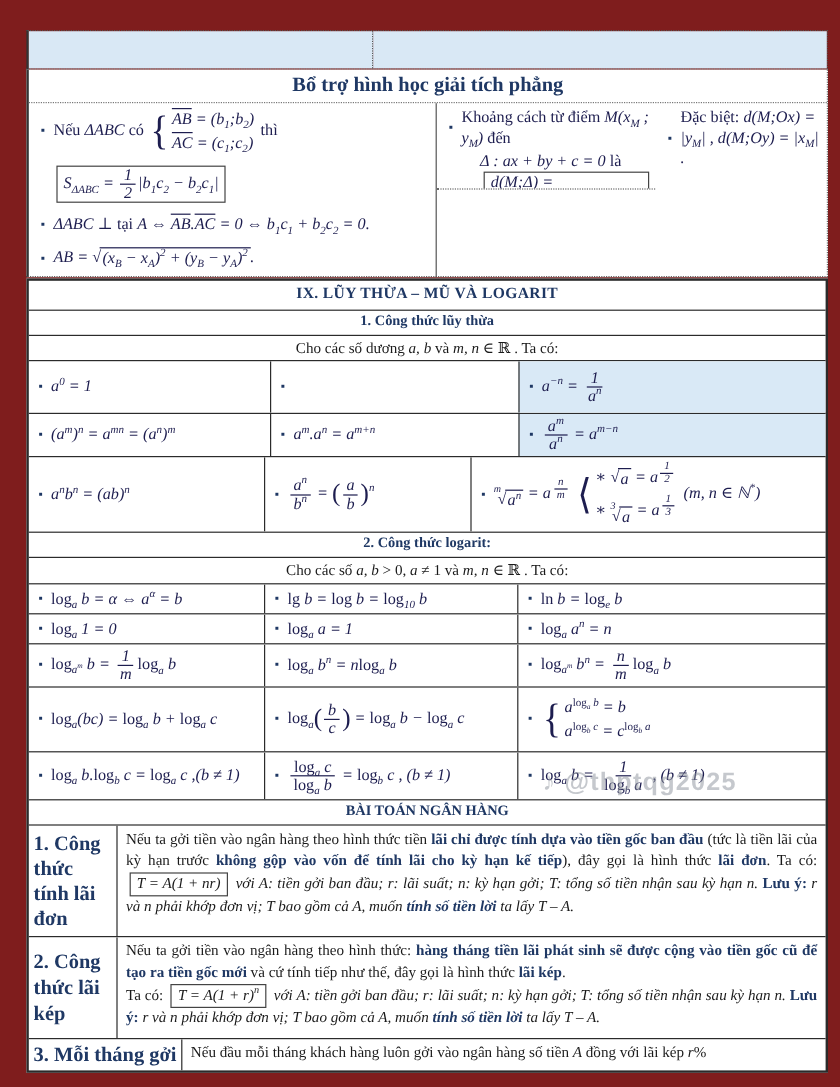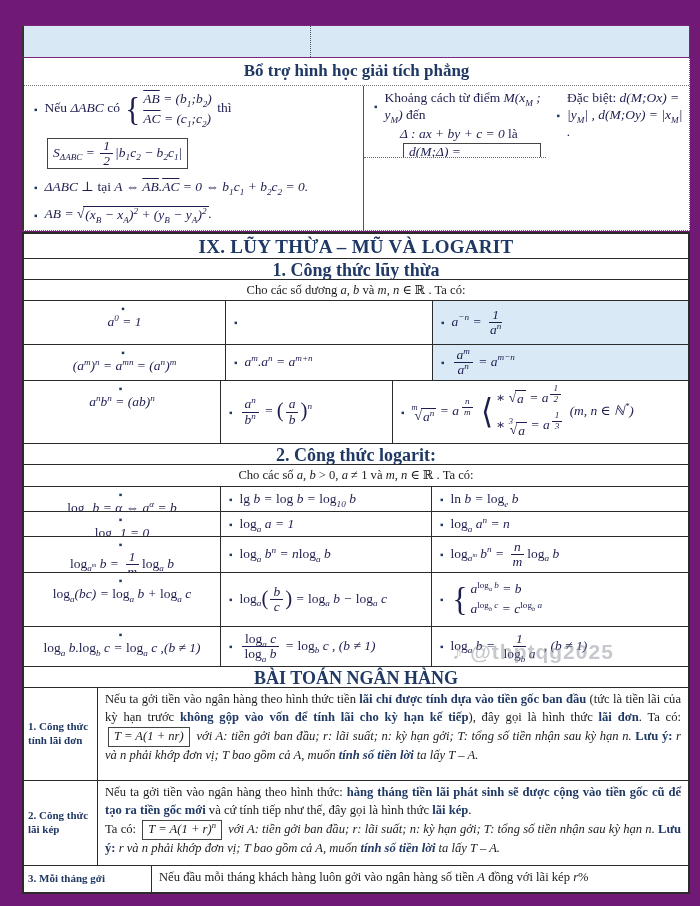--- a/index.html
+++ b/index.html
@@ -1,17 +1,17 @@
 <!DOCTYPE html>
 <html><head>
 <meta charset="utf-8">
 <style>
   * { box-sizing: border-box; margin: 0; padding: 0; }
   html,body { background:#ffffff; }
-  #page { position:relative; width:700px; height:906px; background:#701a75;
+  #page { position:relative; width:700px; height:906px; background:#7f1d1d;
           font-family:"Liberation Serif","DejaVu Serif",serif; overflow:hidden; }
 
   
   .strip { position:absolute; left:22px; top:25px; width:668px; height:33px;
            display:grid; grid-template-columns:287px 1fr;
            border:1px dotted #555; border-left:2px solid #333; }
   .scell { background:#d9e8f5; }
   .scell:first-child { border-right:1px dotted #555; }
 
   
@@ -30,38 +30,38 @@
 
   .fl { display:flex; align-items:center; }
   .ind { margin-left:14px;text-decoration:underline; }
   .ctr { margin-left:30px; margin-top:2px; }
 
   
   .main { position:absolute; left:22px; top:232px; width:668px;
           border:2px solid #2b2b2b; background:#fff; }
   .r { border-top:1px solid #2b2b2b; overflow:hidden; }
   .r:first-child { border-top:none; }
-  .hdr1 { font-weight:bold; font-size:19px; color:#1f3864; text-align:center;
+  .hdr1 { font-weight:bold; font-size:13px; color:#1f3864; text-align:center;
           padding-top:2px; letter-spacing:0.3px; }
-  .hdr2 { font-weight:bold; font-size:18px; color:#1f3864; text-align:center; padding-top:1px; }
+  .hdr2 { font-weight:bold; font-size:12px; color:#1f3864; text-align:center; padding-top:1px; }
   .note { text-align:center; font-size:13px; padding-top:2px; }
   .g3a { display:grid; grid-template-columns:201px 207px 1fr; }
   .g3b { display:grid; grid-template-columns:196px 172px 1fr; }
   .g3c { display:grid; grid-template-columns:196px 211px 1fr; }
   .g2a { display:grid; grid-template-columns:73px 1fr; }
   .g2b { display:grid; grid-template-columns:127px 1fr; }
   .cell { display:flex; align-items:center; border-left:1px solid #2b2b2b;
           padding:2px 4px; overflow:hidden; }
-  .cell:first-child { border-left:none;flex-direction:column; }
+  .cell:first-child { border-left:none; }
   .hl { background:#d9e9f6; }
   .h21{height:21px}.h22{height:22px}.h24{height:24px}.h25{height:25px}
   .h27{height:27px}.h36{height:36px}.h40{height:40px}.h44{height:44px}
   .h54{height:54px}.h63{height:63px}.h85{height:85px}.h93{height:93px}
 
-  .blabel { font-weight:bold; font-size:11px; color:#1f3864;
+  .blabel { font-weight:bold; font-size:17px; color:#1f3864;
             display:flex; align-items:center; padding:2px 4px; line-height:1.25; }
   .btext { border-left:1px solid #2b2b2b; padding:3px 7px 2px 7px; }
   .btext .t { display:block; line-height:1.42; text-align:justify; }
 
   
   .m { font-style:italic; color:#1d1d4f; font-size:13.5px; line-height:1.25; }
   .rm { font-style:normal; }
   .t { color:#1a1a1a; font-size:12.6px; }
   .t b { color:#1f3864; }
   sup,sub { font-size:0.68em; line-height:0; }

